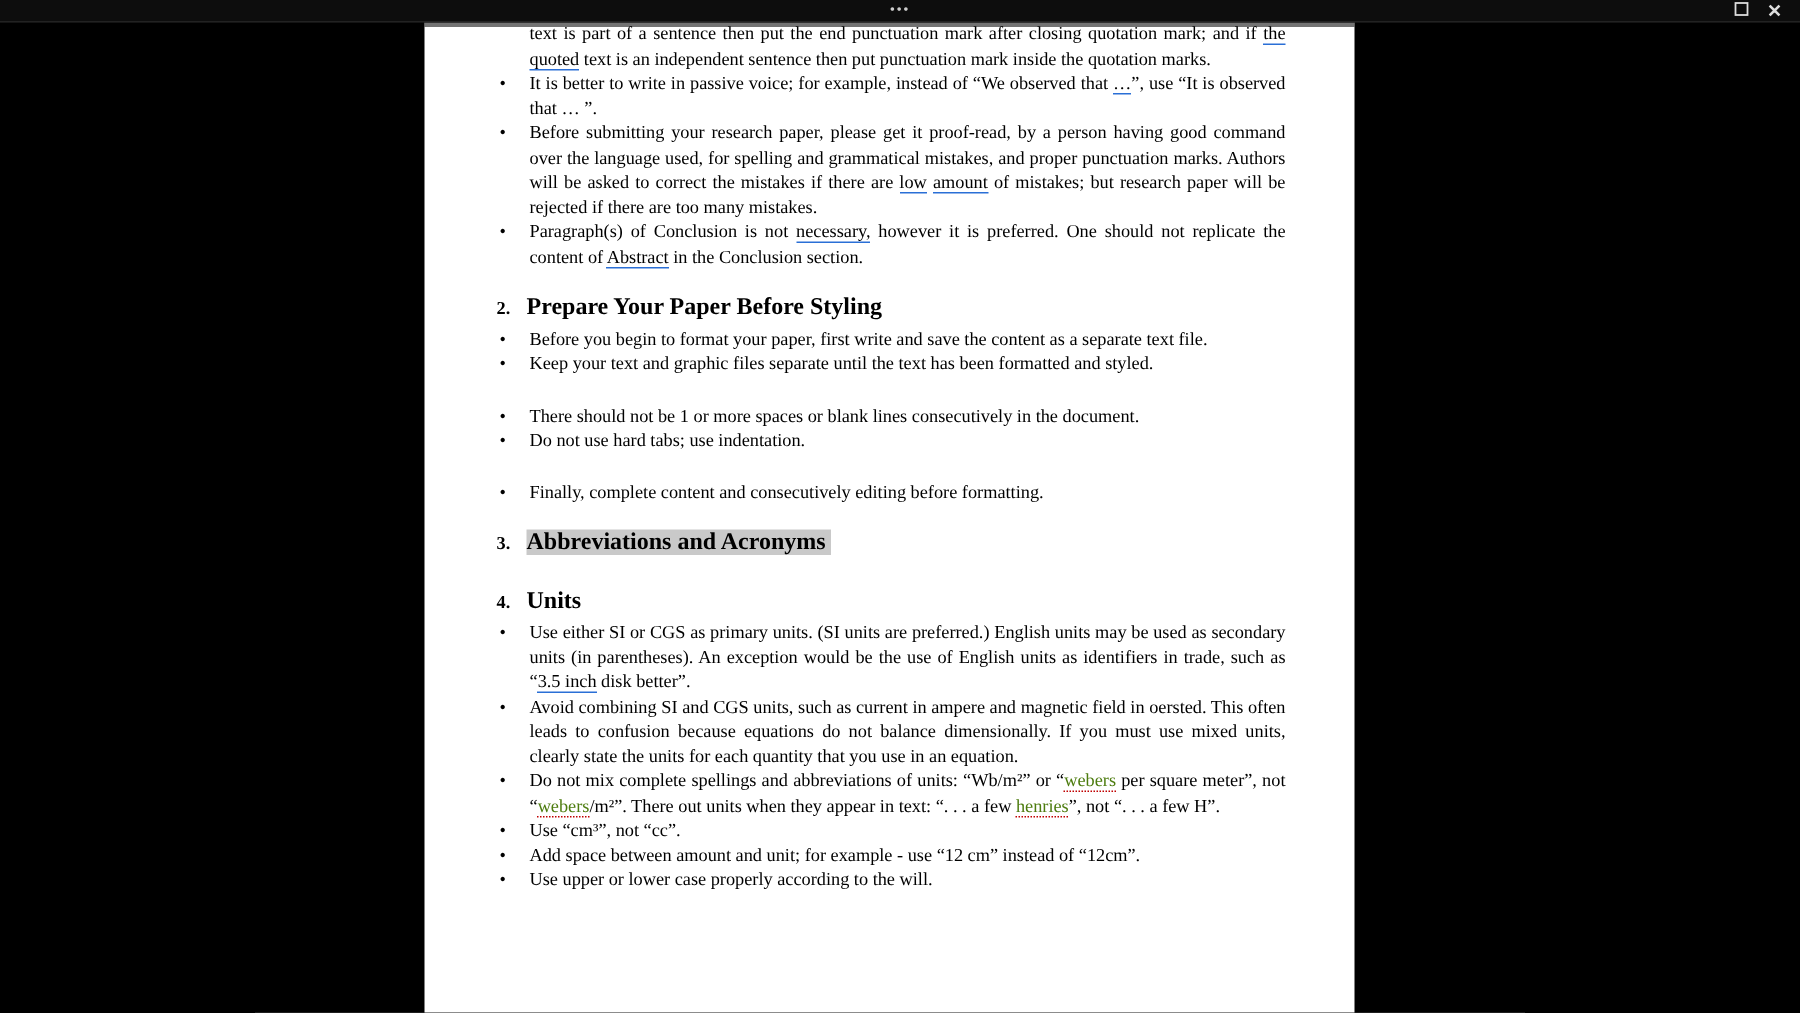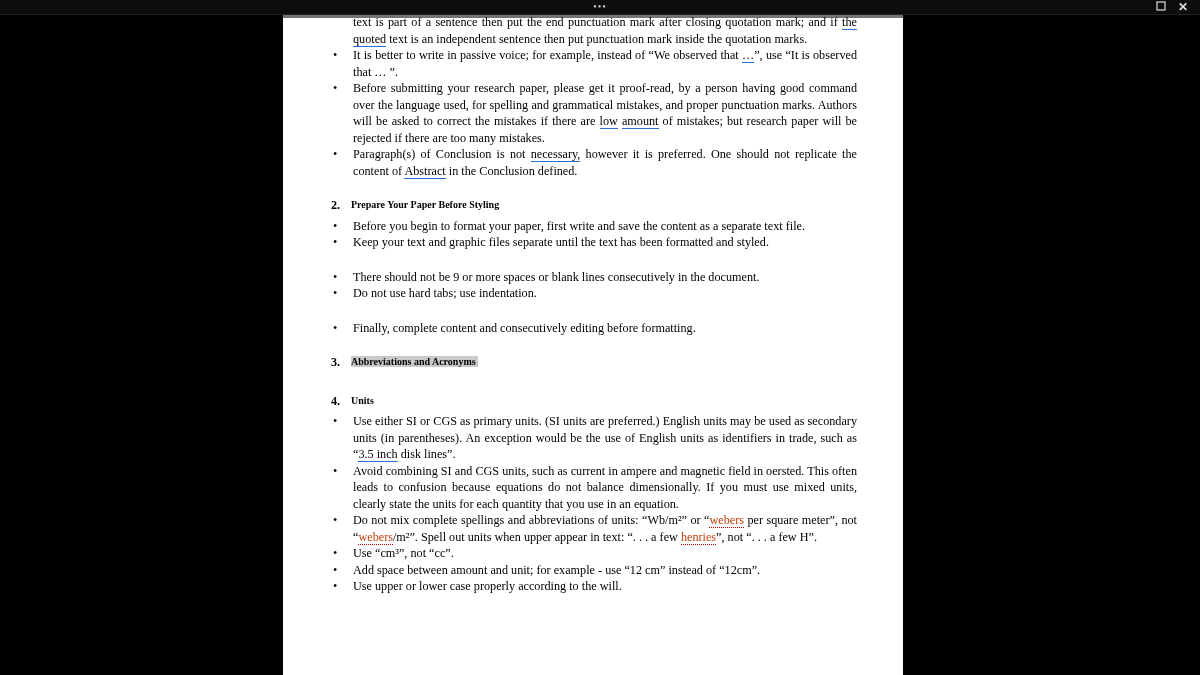--- a/index.html
+++ b/index.html
@@ -8,23 +8,23 @@
   .topbar .dots{position:absolute;left:50%;top:3px;transform:translateX(-50%);color:#ccc;font-size:10px;letter-spacing:1px;line-height:8px;}
   .topbar .winmax{position:absolute;right:34px;top:1px;color:#ddd;font-size:10px;}
   .topbar .winclose{position:absolute;right:12px;top:0px;color:#ddd;font-size:12px;font-weight:bold;}
   .stage{position:absolute;top:14px;left:0;right:0;bottom:0;background:#000;}
   .page{position:absolute;left:283px;top:0;width:620px;height:661px;background:#fff;box-shadow:0 0 6px rgba(0,0,0,.4);}
   .content{position:absolute;left:48px;right:46px;top:0;font-size:12.2px;line-height:16.5px;}
   .row{display:flex;}
   .num{width:20px;flex:0 0 20px;font-weight:bold;}
   .bul{width:20px;flex:0 0 20px;text-align:left;padding-left:2px;}
   .txt{flex:1;text-align:justify;}
-  h3.sec{font-size:10px;font-weight:bold;margin:0;}
+  h3.sec{font-size:16px;font-weight:bold;margin:0;}
   .just{text-align:justify;}
-  .spell{color:#c2410c;border-bottom:1px dotted #c00000;}
+  .spell{color:#4d7c0f;border-bottom:1px dotted #c00000;}
   .gram{color:#000;border-bottom:1px solid #2a6fd6;}
   .hl{background:#c9c9c9;}
   .gap4{height:4px;}
   .gap18{height:18px;}
   .cutbar{position:absolute;left:0;right:0;top:0;height:4px;background:rgba(0,0,0,.55);}
 </style>
 </head>
 <body>
 
 <div class="topbar">
@@ -49,42 +49,42 @@
       <div class="row">
         <div class="bul">•</div>
         <div class="txt"><span>It is better to write in passive voice; for example, instead of “We observed that </span><span class="gram">…</span><span>”, use “It is observed that … ”.</span></div>
       </div>
       <div class="row">
         <div class="bul">•</div>
         <div class="txt"><span>Before submitting your research paper, please get it proof-read, by a person having good command over the language used, for spelling and grammatical mistakes, and proper punctuation marks. Authors will be asked to correct the mistakes if there are </span><span class="gram">low</span><span> </span><span class="gram">amount</span><span> of mistakes; but research paper will be rejected if there are too many mistakes.</span></div>
       </div>
       <div class="row">
         <div class="bul">•</div>
-        <div class="txt"><span>Paragraph(s) of Conclusion is not </span><span class="gram">necessary,</span><span> however it is preferred. One should not replicate the content of </span><span class="gram">Abstract</span><span> in the Conclusion defined.</span></div>
+        <div class="txt"><span>Paragraph(s) of Conclusion is not </span><span class="gram">necessary,</span><span> however it is preferred. One should not replicate the content of </span><span class="gram">Abstract</span><span> in the Conclusion section.</span></div>
       </div>
 
       <div class="gap18"></div>
 
       <div class="row">
         <div class="num">2.</div>
         <h3 class="sec">Prepare Your Paper Before Styling</h3>
       </div>
       <div class="gap4"></div>
       <div class="row">
           <div class="bul">•</div>
           <div class="txt">Before you begin to format your paper, first write and save the content as a separate text file.</div>
         </div>
       <div class="row">
           <div class="bul">•</div>
           <div class="txt">Keep your text and graphic files separate until the text has been formatted and styled.</div>
         </div>
       <div class="gap18"></div>
       <div class="row">
           <div class="bul">•</div>
-          <div class="txt">There should not be 9 or more spaces or blank lines consecutively in the document.</div>
+          <div class="txt">There should not be 1 or more spaces or blank lines consecutively in the document.</div>
         </div>
       <div class="row">
           <div class="bul">•</div>
           <div class="txt">Do not use hard tabs; use indentation.</div>
         </div>
       <div class="gap18"></div>
       <div class="row">
           <div class="bul">•</div>
           <div class="txt">Finally, complete content and consecutively editing before formatting.</div>
         </div>
@@ -99,29 +99,29 @@
 
       <div class="gap18"></div>
 
       <div class="row">
         <div class="num">4.</div>
         <h3 class="sec">Units</h3>
       </div>
       <div class="gap4"></div>
       <div class="row">
           <div class="bul">•</div>
-          <div class="txt"><span>Use either SI or CGS as primary units. (SI units are preferred.) English units may be used as secondary units (in parentheses). An exception would be the use of English units as identifiers in trade, such as “</span><span class="gram">3.5 inch</span><span> disk lines”.</span></div>
+          <div class="txt"><span>Use either SI or CGS as primary units. (SI units are preferred.) English units may be used as secondary units (in parentheses). An exception would be the use of English units as identifiers in trade, such as “</span><span class="gram">3.5 inch</span><span> disk better”.</span></div>
         </div>
       <div class="row">
           <div class="bul">•</div>
           <div class="txt">Avoid combining SI and CGS units, such as current in ampere and magnetic field in oersted. This often leads to confusion because equations do not balance dimensionally. If you must use mixed units, clearly state the units for each quantity that you use in an equation.</div>
         </div>
       <div class="row">
           <div class="bul">•</div>
-          <div class="txt"><span>Do not mix complete spellings and abbreviations of units: “Wb/m²” or “</span><span class="spell">webers</span><span> per square meter”, not “</span><span class="spell">webers</span><span>/m²”.  Spell out units when upper appear in text: “. . . a few </span><span class="spell">henries</span><span>”, not “. . . a few H”.</span></div>
+          <div class="txt"><span>Do not mix complete spellings and abbreviations of units: “Wb/m²” or “</span><span class="spell">webers</span><span> per square meter”, not “</span><span class="spell">webers</span><span>/m²”.  There out units when they appear in text: “. . . a few </span><span class="spell">henries</span><span>”, not “. . . a few H”.</span></div>
         </div>
       <div class="row">
           <div class="bul">•</div>
           <div class="txt">Use “cm³”, not “cc”.</div>
         </div>
       <div class="row">
           <div class="bul">•</div>
           <div class="txt">Add space between amount and unit; for example - use “12 cm” instead of “12cm”.</div>
         </div>
       <div class="row">

